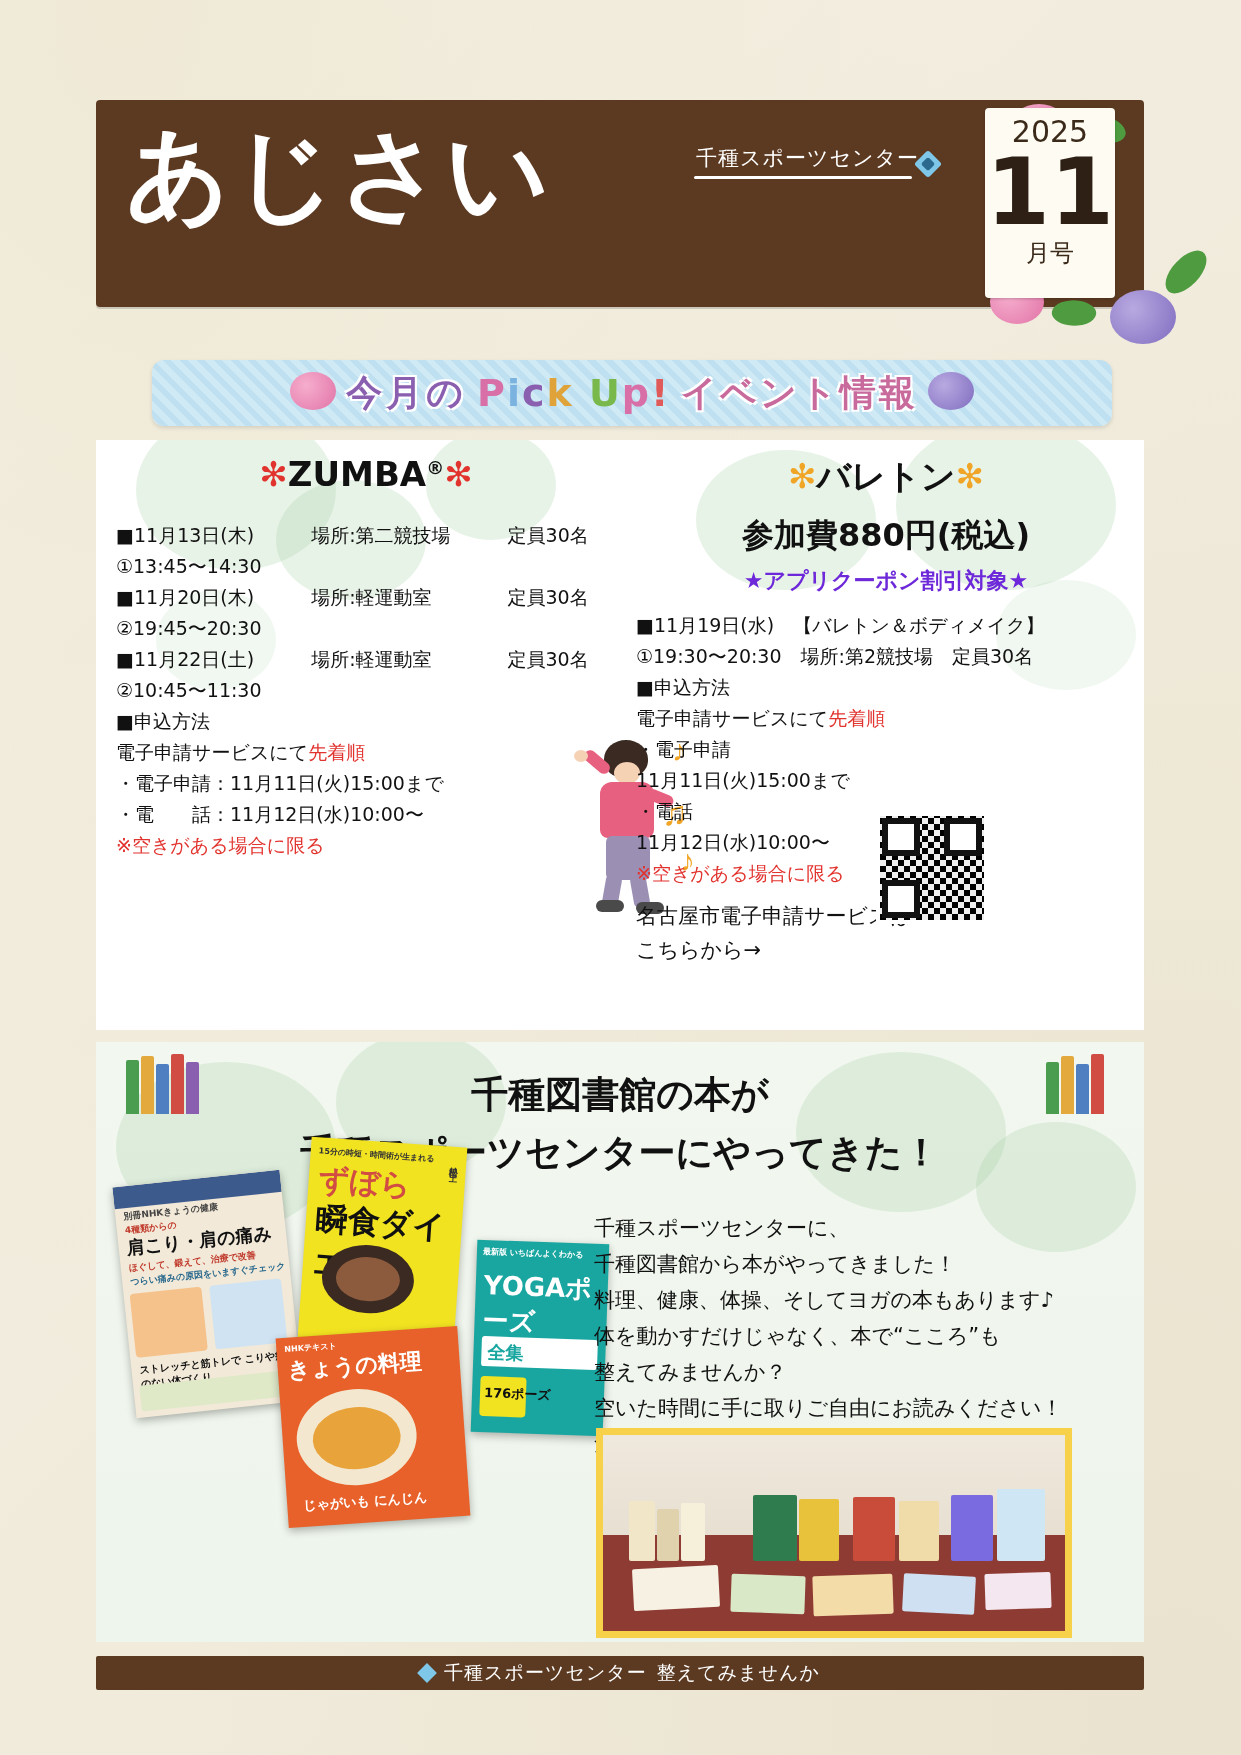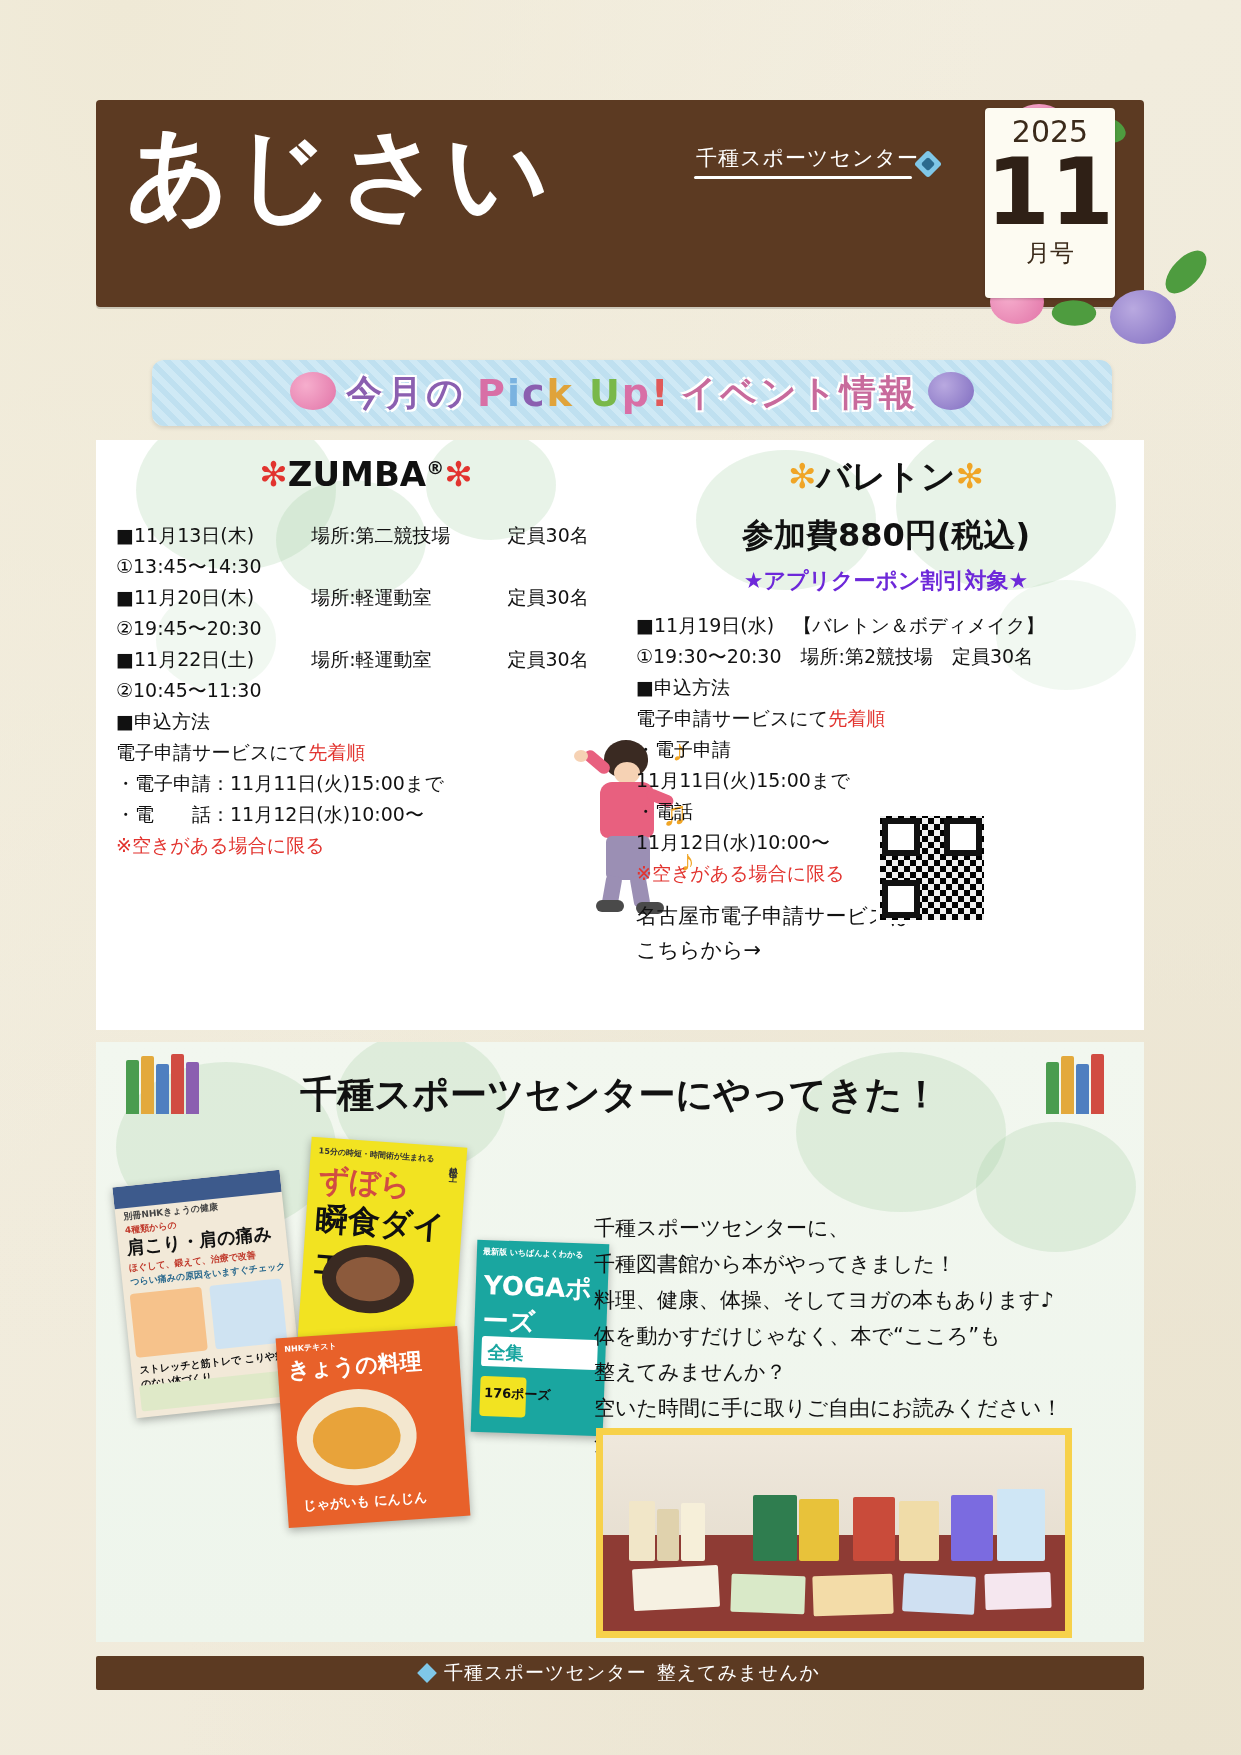--- a/index.html
+++ b/index.html
@@ -328,20 +328,21 @@
       <div class="book" style="left:60px;height:52px;background:#8b5fb0;"></div>
     </div>
     <div class="books-icon" style="left:950px;top:12px;">
       <div class="book" style="left:0;height:52px;background:#4a9c4f;"></div>
       <div class="book" style="left:15px;height:58px;background:#e3a93c;"></div>
       <div class="book" style="left:30px;height:50px;background:#4f7fc0;"></div>
       <div class="book" style="left:45px;height:60px;background:#d14c42;"></div>
     </div>
 
     <div class="lib-title">
+      <div>千種図書館の本が</div>
       <div>千種スポーツセンターにやってきた！</div>
     </div>
 
     <div class="cover" style="left:28px;top:136px;width:168px;height:232px;transform:rotate(-6deg);background:#f2e9d8;">
       <div style="position:absolute;left:0;top:0;right:0;height:22px;background:#3d5a8c;"></div>
       <div class="ttl" style="left:8px;top:24px;font-size:9px;color:#444;">別冊NHKきょうの健康</div>
       <div class="ttl" style="left:8px;top:38px;font-size:9px;color:#c0392b;">4種類からの</div>
       <div class="ttl" style="left:8px;top:50px;font-size:18px;color:#111;">肩こり・肩の痛み</div>
       <div class="ttl" style="left:8px;top:76px;font-size:9px;color:#c0392b;">ほぐして、鍛えて、治療で改善</div>
       <div class="ttl" style="left:8px;top:90px;font-size:9px;color:#2b6a8e;">つらい痛みの原因をいますぐチェック</div>

